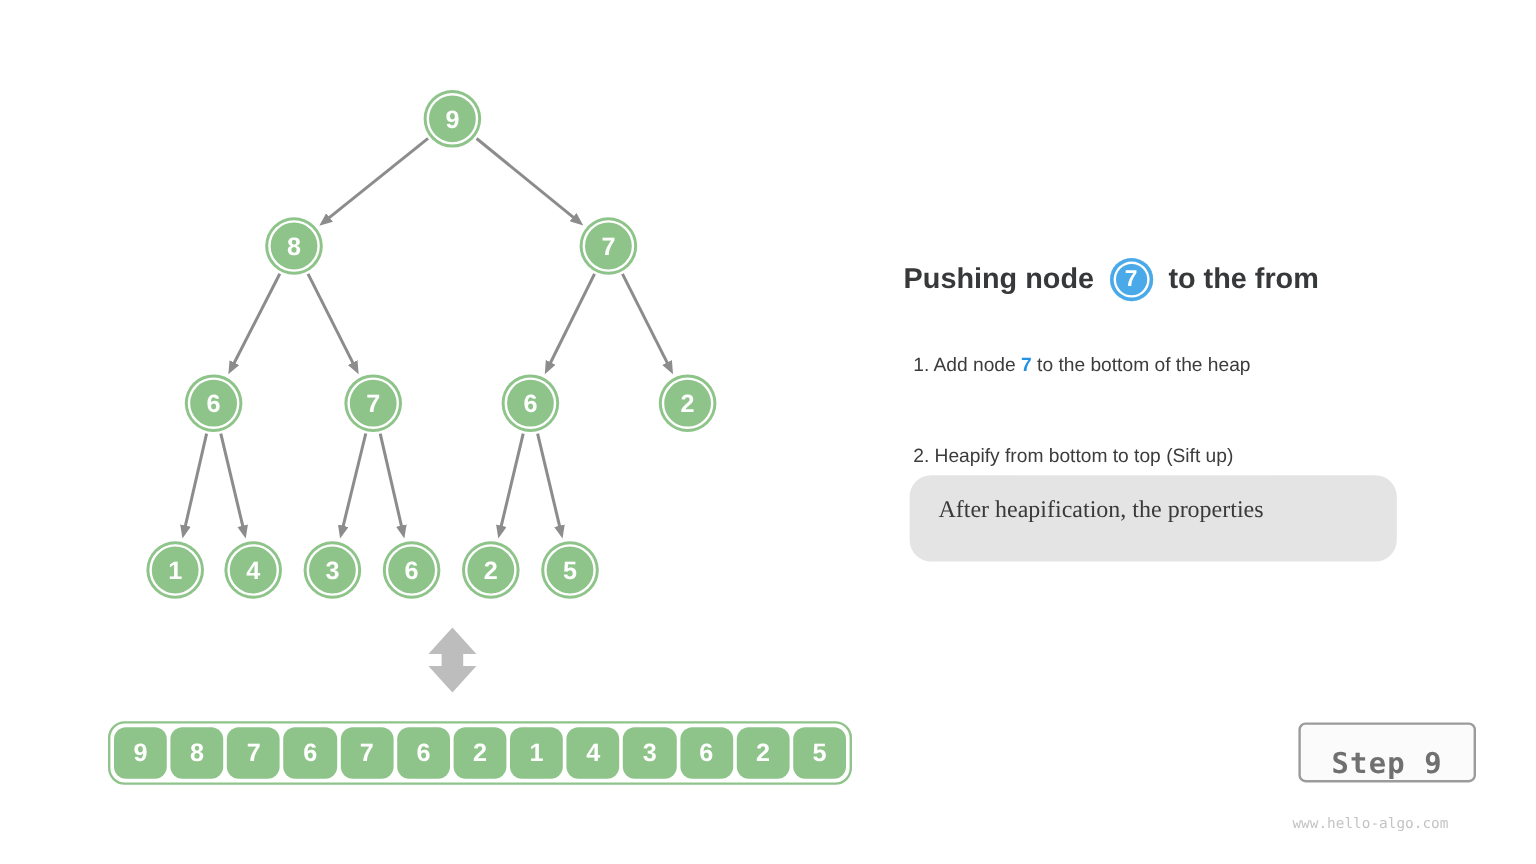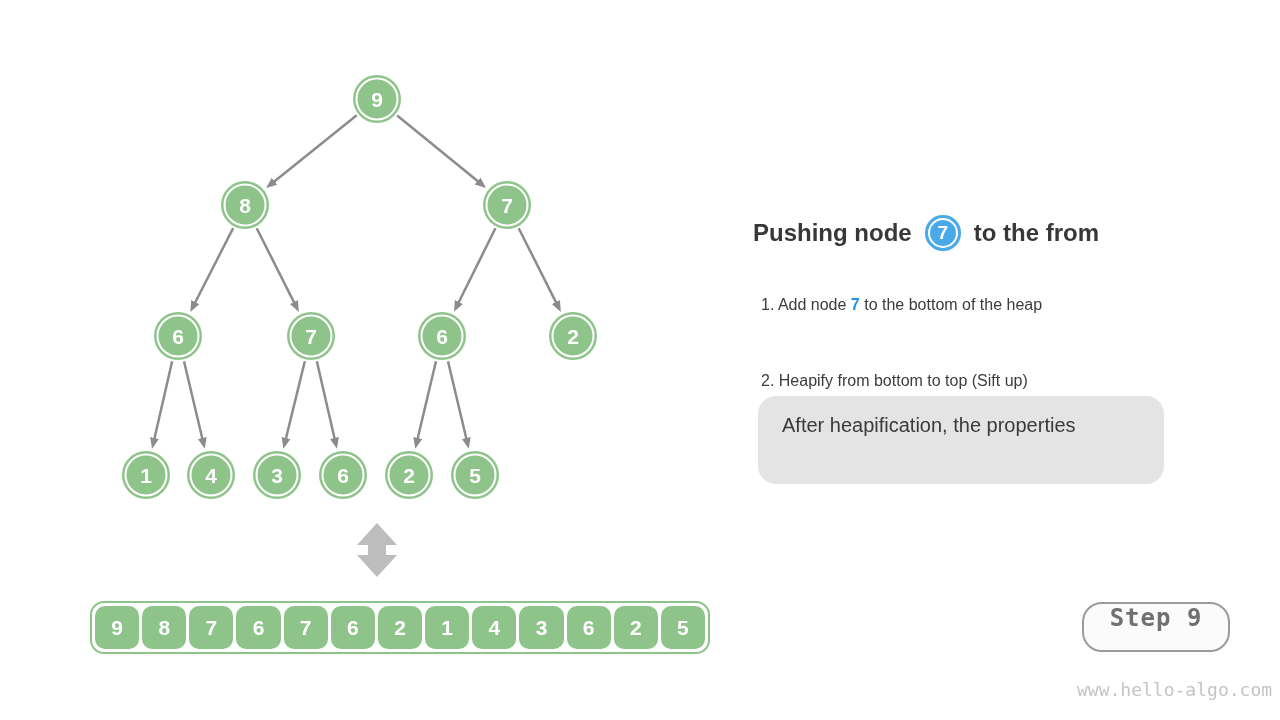--- a/index.html
+++ b/index.html
@@ -23,36 +23,36 @@
   }
   .step-item {
     position: absolute; left: 761px; font-size: 16px; color: #3c3c3c;
     white-space: nowrap; line-height: 26px;
   }
   .step-item.first  { top: 292px; }
   .step-item.second { top: 324px; margin-top: 44px; }
   .blue-num { color: #2492e5; font-weight: bold; }
 
   .note-box {
-    position: absolute; left: 758px; top: 396px; width: 406px; height: 88px;
+    position: absolute; left: 758px; top: 396px; width: 406px; height: 72px;
     background: #e4e4e4; border-radius: 18px;
-    padding: 16px 24px; font-size: 20px; line-height: 27px; color: #3a3a3a;
+    padding: 16px 24px; font-size: 20px; line-height: 27px; color: #3a3a3a; font-family: Liberation Serif, serif;
   }
 
   .step-badge {
     position: absolute; left: 1082px; top: 602px; width: 148px; height: 50px;
-    border: 2px solid #9b9b9b; border-radius: 20px; background: #fbfbfb;
-    display: flex; align-items: flex-start; justify-content: center;
+    border: 2px solid #9b9b9b; border-radius: 6px; background: #fbfbfb;
+    display: flex; align-items: flex-end; justify-content: center;
     font-family: "DejaVu Sans Mono", monospace; font-size: 24px; font-weight: bold;
     color: #707070; letter-spacing: 1px;
   }
 
   .watermark {
     position: absolute; left: 1077px; top: 679px;
-    font-family: "DejaVu Sans Mono", monospace; font-size: 18px; color: #c4c4c4;
+    font-family: "DejaVu Sans Mono", monospace; font-size: 12px; color: #c4c4c4;
   }
 
   
   .array-outer {
     position: absolute; left: 90px; top: 601px; width: 620px; height: 53px;
     border: 2px solid #8ec48a; border-radius: 14px; background: #ffffff;
     padding: 3px; display: flex; gap: 3px;
   }
   .array-cell {
     flex: 1 1 0; background: #8ec48a; border-radius: 10px;

